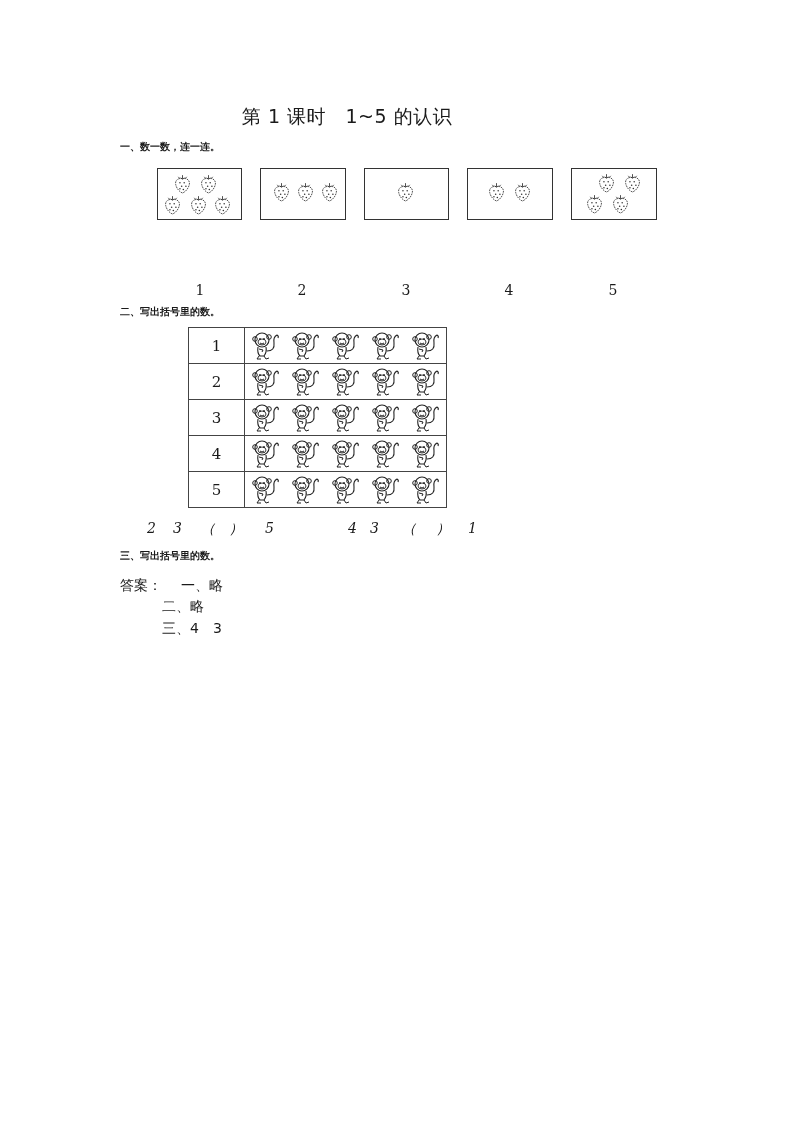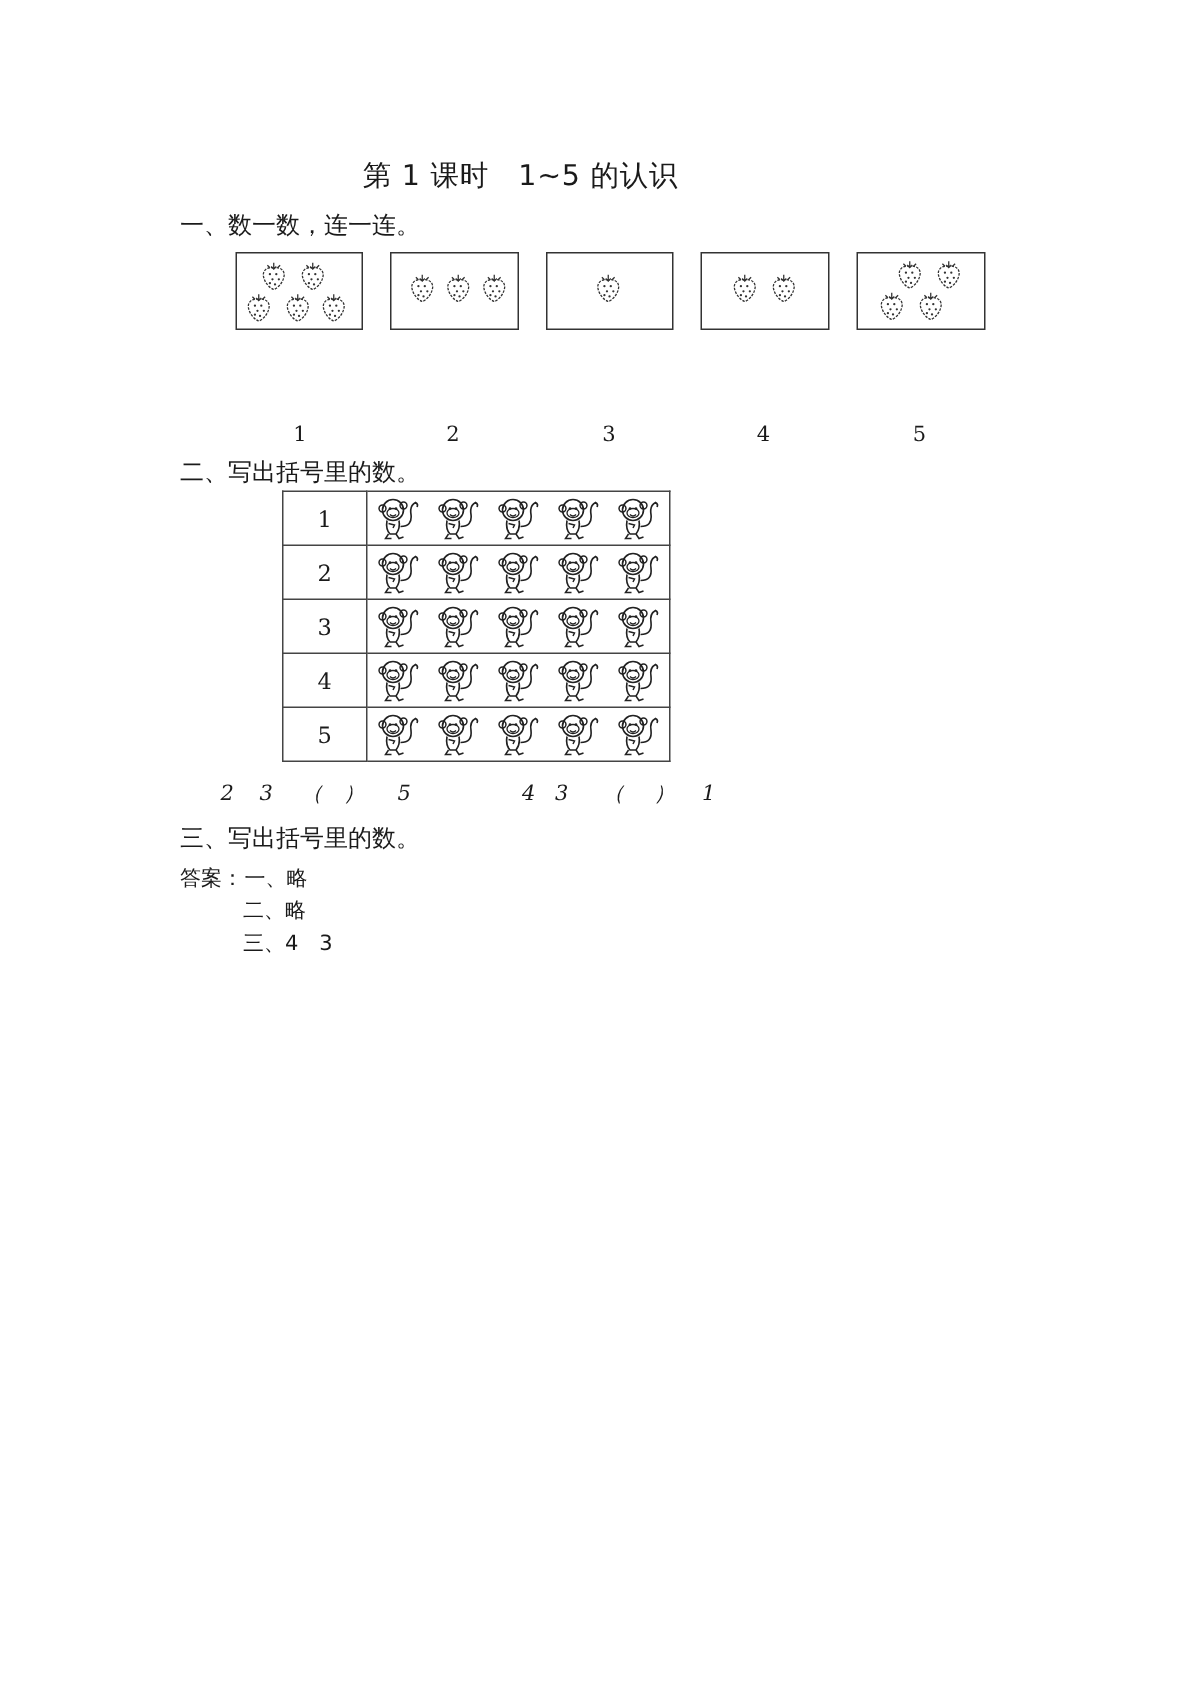--- a/index.html
+++ b/index.html
@@ -1,19 +1,19 @@
 <!DOCTYPE html>
 <html><head>
 <meta charset="utf-8">
 <style>
   html,body{margin:0;padding:0;background:#fff;}
   body{width:793px;height:1122px;position:relative;font-family:"DejaVu Serif","Liberation Serif",serif;color:#1a1a1a;overflow:hidden;}
   .abs{position:absolute;}
   .title{top:104px;left:0;width:694px;text-align:center;font-size:19px;font-family:"DejaVu Sans","Liberation Sans",sans-serif;letter-spacing:0.5px;}
-  .section{font-size:16px;font-family:"DejaVu Sans","Liberation Sans",sans-serif;}
+  .section{font-size:10px;font-family:"DejaVu Sans","Liberation Sans",sans-serif;font-weight:bold;}
   .box{border:1px solid #333;height:50px;top:168px;}
   .box svg{position:absolute;}
   .num{top:282px;font-size:14px;width:20px;text-align:center;}
   table.grid{position:absolute;left:188px;top:327px;border-collapse:collapse;border:1.5px solid #222;}
   table.grid td{border:1px solid #444;height:35px;padding:0;}
   table.grid td.n{width:55px;text-align:center;font-size:15px;}
   table.grid td.m{width:201px;}
   .mk{display:inline-block;width:30px;height:30px;margin:0 4px 0 6px;vertical-align:middle;}
   .eq{top:520px;font-size:14px;word-spacing:0;font-style:italic;}
   .eq span{display:inline-block;}
@@ -528,15 +528,15 @@
 <div class="abs section" style="left:120px;top:513px;margin-top:36px;">三、写出括号里的数。</div>
 
 <div class="abs eq" style="left:147px;">
   <span style="width:26px;">2</span><span style="width:28px;">3</span><span style="width:28px;">（</span><span style="width:36px;">）</span><span>5</span>
 </div>
 <div class="abs eq" style="left:348px;">
   <span style="width:22px;">4</span><span style="width:32px;">3</span><span style="width:34px;">（</span><span style="width:32px;">）</span><span>1</span>
 </div>
 
 <div class="abs ans" style="left:120px;top:577px;">答案：</div>
-<div class="abs ans" style="left:163px;top:577px;">一、略</div>
+<div class="abs ans" style="left:181px;top:577px;">一、略</div>
 <div class="abs ans" style="left:162px;top:598px;">二、略</div>
 <div class="abs ans" style="left:162px;top:620px;">三、4　3</div>
 
 </body></html>

